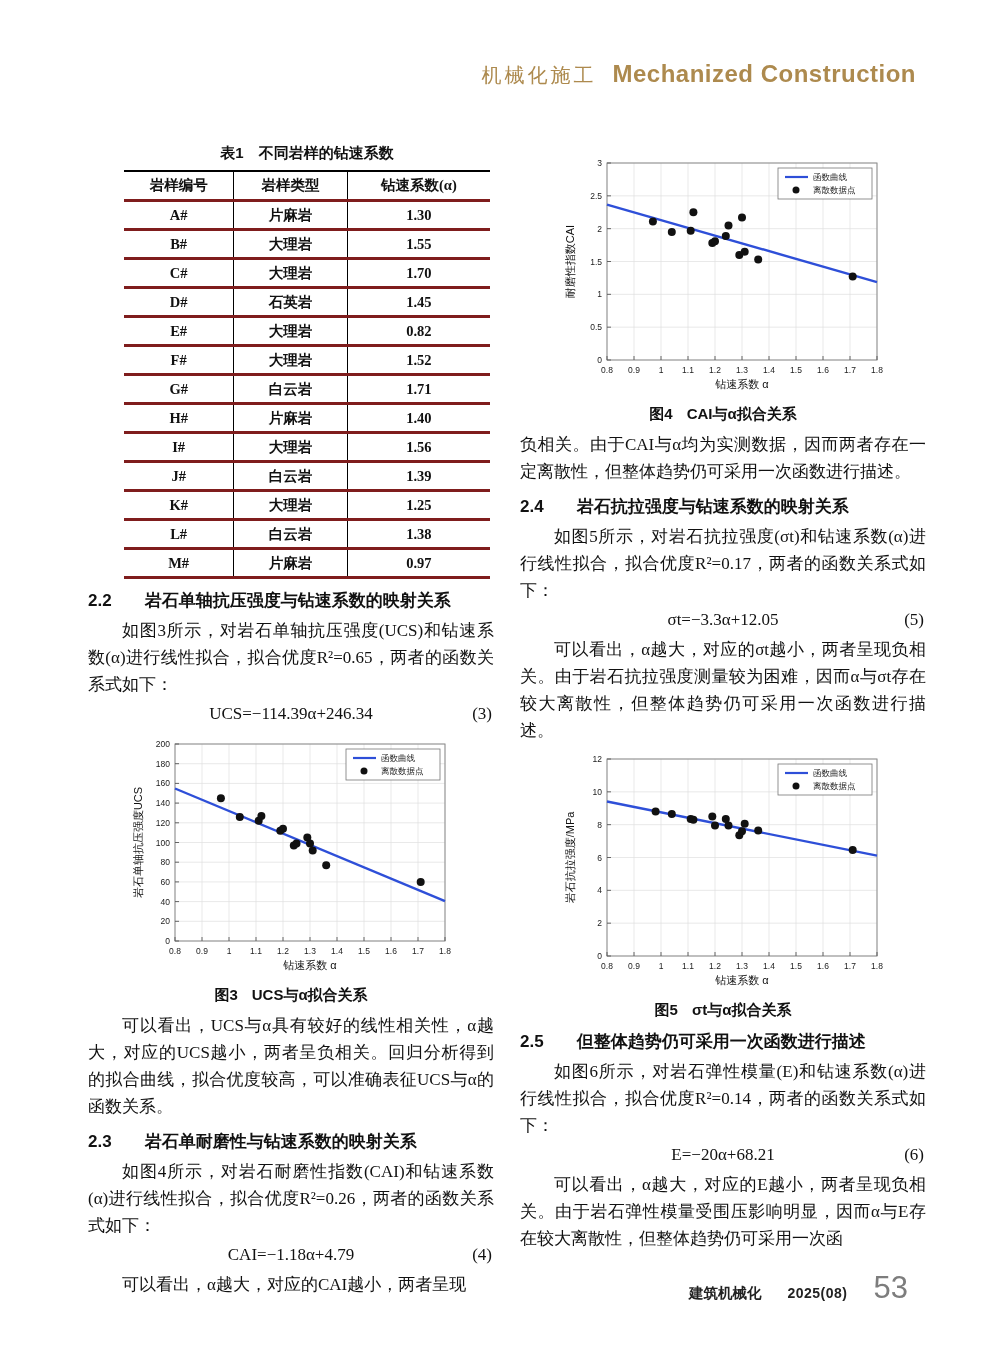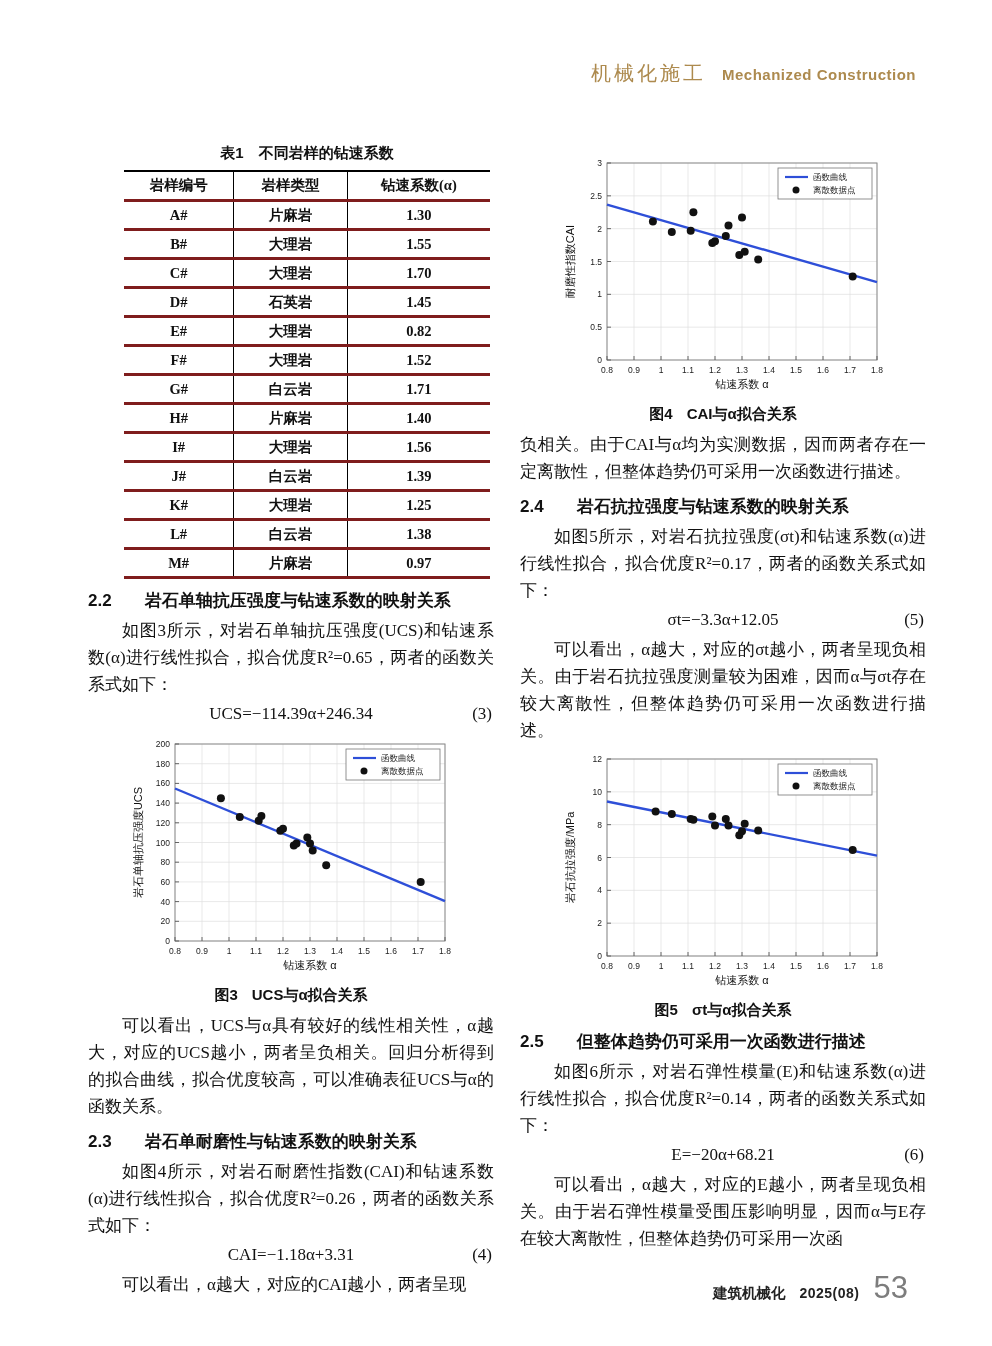--- a/index.html
+++ b/index.html
@@ -1,21 +1,21 @@
 <!DOCTYPE html>
 <html><head>
 <meta charset="utf-8">
 <style>
   html,body{margin:0;padding:0;background:#ffffff;}
   .page{position:relative;width:992px;height:1346px;background:#fff;overflow:hidden;
         font-family:"Liberation Serif",serif;color:#111;}
   
   .hdr{position:absolute;top:60px;right:76px;display:flex;align-items:baseline;gap:16px;color:#ad8a4e;}
   .hdr .zh{font-family:"Liberation Sans",sans-serif;font-size:20px;letter-spacing:3px;}
-  .hdr .en{font-family:"Liberation Sans",sans-serif;font-weight:bold;font-size:15px;letter-spacing:.5px;}
+  .hdr .en{font-family:"Liberation Sans",sans-serif;font-weight:bold;font-size:24px;letter-spacing:.5px;}
   
   .col{position:absolute;width:406px;}
   .col-left{left:88px;top:144px;}
   .col-right{left:520px;top:148px;}
   
   .tblwrap{width:366px;margin-left:36px;}
   .tbl-title{font-family:"Liberation Sans",sans-serif;font-weight:bold;font-size:15px;text-align:center;margin:0 0 7px 0;}
   table.rocks{border-collapse:collapse;width:100%;font-size:14.5px;
               border-top:2px solid #000;border-bottom:2px solid #000;}
   table.rocks th,table.rocks td{font-weight:bold;text-align:center;height:26px;padding:0;
@@ -29,21 +29,21 @@
   p.body{font-size:17px;line-height:27px;margin:0;text-align:justify;text-justify:inter-ideograph;}
   p.ind{text-indent:2em;}
   .formula{position:relative;text-align:center;font-size:17px;line-height:30px;margin:1px 0;}
   .formula .eqno{position:absolute;right:2px;top:0;}
   
   .figure{margin:5px 0 3px 0;}
   .chart{width:332px;margin:0 auto;}
   .fig-cap{font-family:"Liberation Sans",sans-serif;font-weight:bold;font-size:15px;text-align:center;margin:1px 0 7px 0;}
   .fig-cap .gap{display:inline-block;width:14px;}
   
-  .ftr{position:absolute;top:1272px;right:84px;display:flex;align-items:baseline;gap:14px;}
+  .ftr{position:absolute;top:1272px;right:84px;display:flex;align-items:baseline;gap:26px;}
   .ftr .j{font-family:"Liberation Sans",sans-serif;font-weight:bold;font-size:14.5px;color:#222;}
   .ftr .i{font-family:"Liberation Sans",sans-serif;font-weight:bold;font-size:14px;color:#222;letter-spacing:.5px;}
   .ftr .pg{font-family:"Liberation Sans",sans-serif;font-size:31px;color:#7d7d7d;line-height:1;}
   svg text{font-family:"Liberation Sans",sans-serif;}
 </style>
 </head>
 <body>
 
 <div class="page">
 
@@ -249,21 +249,21 @@
     </div>
 
     <p class="body ind">可以看出，UCS与α具有较好的线性相关性，α越大，对应的UCS越小，两者呈负相关。回归分析得到的拟合曲线，拟合优度较高，可以准确表征UCS与α的函数关系。</p>
 
     <div class="sec-h">
       <span>2.3</span>
       <span>岩石单耐磨性与钻速系数的映射关系</span>
     </div>
     <p class="body ind">如图4所示，对岩石耐磨性指数(CAI)和钻速系数(α)进行线性拟合，拟合优度R²=0.26，两者的函数关系式如下：</p>
     <div class="formula">
-      <span>CAI=−1.18α+3.31</span>
+      <span>CAI=−1.18α+4.79</span>
       <span class="eqno">(4)</span>
     </div>
     <p class="body ind">可以看出，α越大，对应的CAI越小，两者呈现</p>
   </div>
 
   <div class="col col-right">
 
     <div class="figure">
       <div class="chart"><svg width="332" height="247" viewBox="0 0 332 247">
             <rect x="0" y="0" width="332" height="247" fill="#ffffff"></rect>

